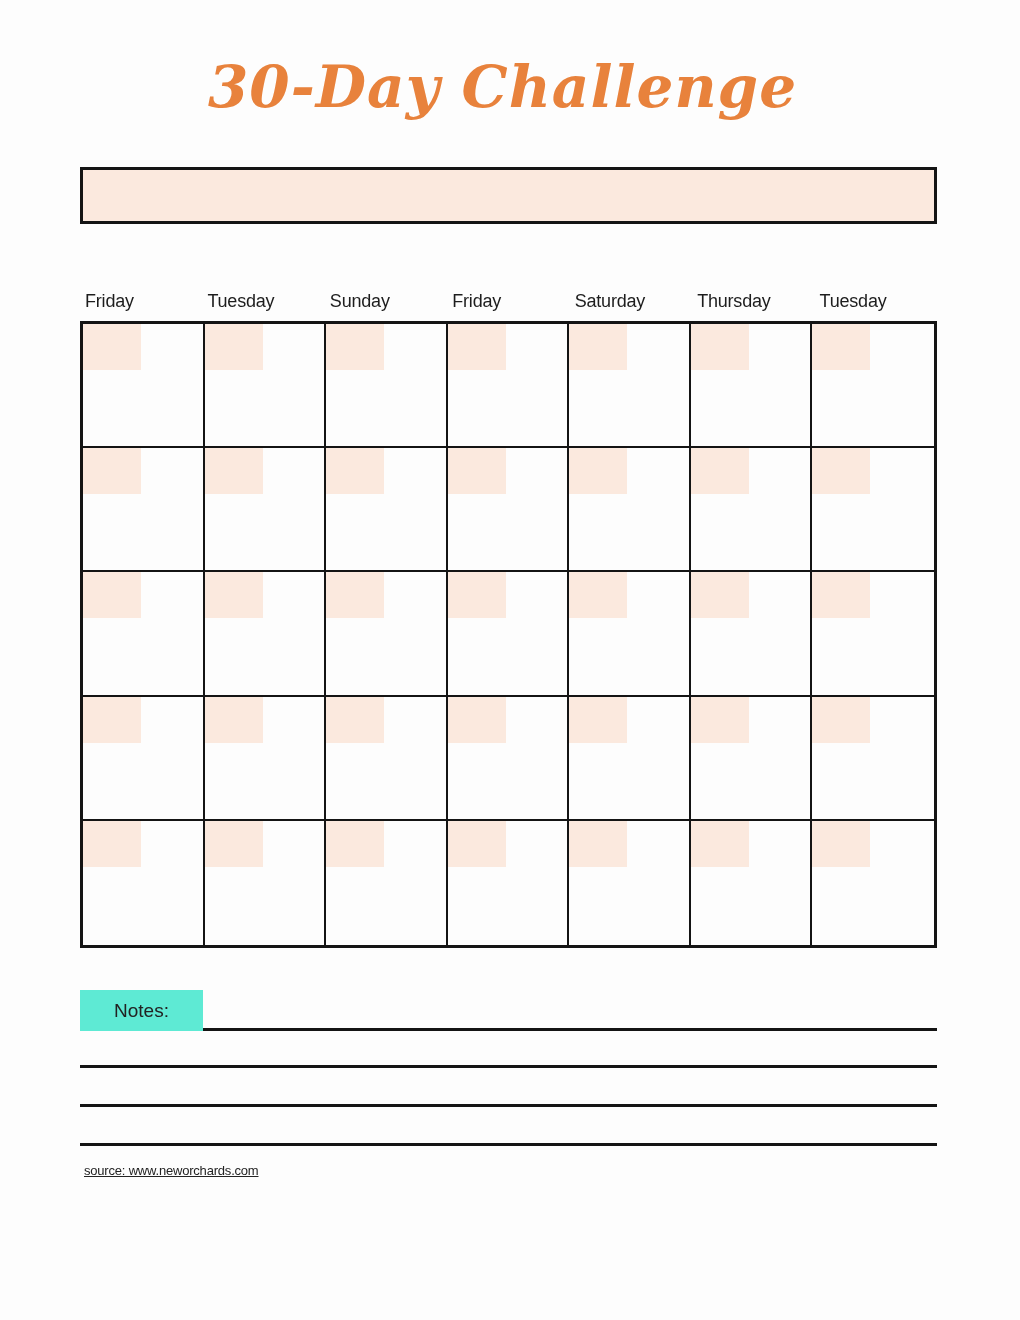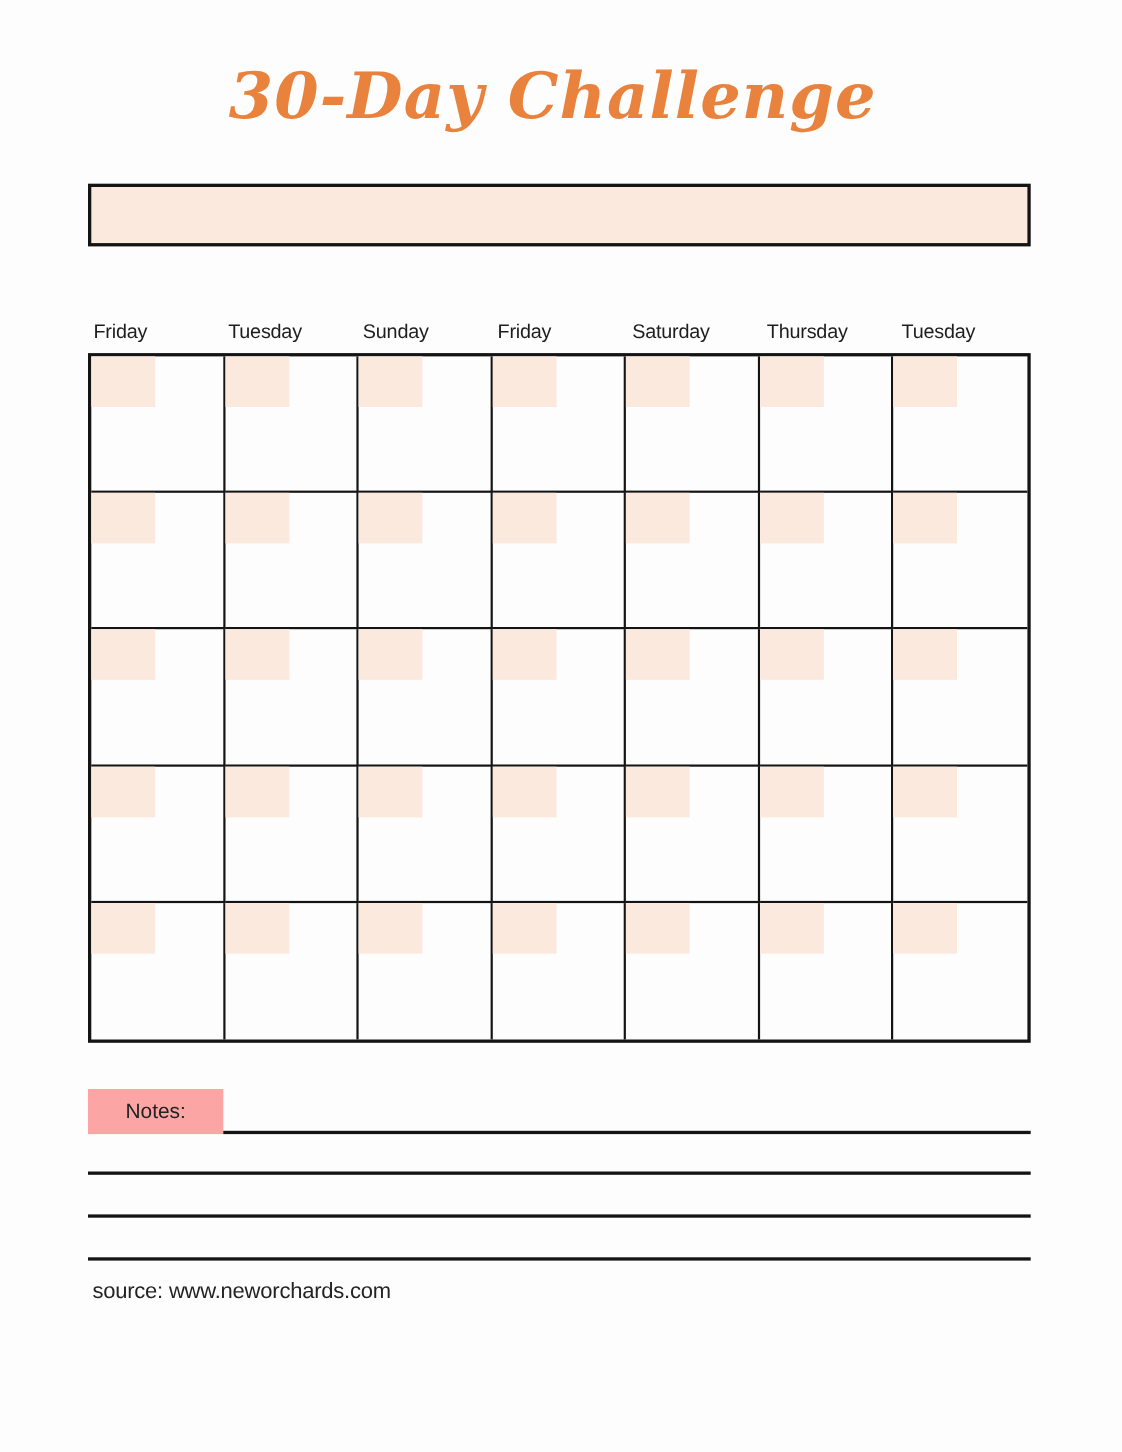--- a/index.html
+++ b/index.html
@@ -86,21 +86,21 @@
     left: 0; top: 0;
     width: 58px; height: 46px;
     background: #FBE9DE;
   }
 
   
   .notes-label {
     position: absolute;
     left: 80px; top: 990px;
     width: 123px; height: 41px;
-    background: #fca5a5;
+    background: #5eead4;
     display: flex;
     align-items: center;
     justify-content: center;
     font-size: 19px;
     color: #222222;
   }
   .notes-first-line {
     position: absolute;
     left: 203px; top: 1028px;
     width: 734px; height: 0;
@@ -109,23 +109,24 @@
   .note-line {
     position: absolute;
     left: 80px;
     width: 857px; height: 0;
     border-bottom: 3px solid #141414;
   }
 
   .source {
     position: absolute;
     left: 84px; top: 1163px;
-    font-size: 20px;
+    font-size: 13px;
     color: #232323;
     letter-spacing: -0.2px;
+    text-decoration: underline;
   }
 </style>
 </head>
 <body>
 
 <div class="page">
 
   <div class="title">30-Day Challenge</div>
 
   <div class="banner"></div>

